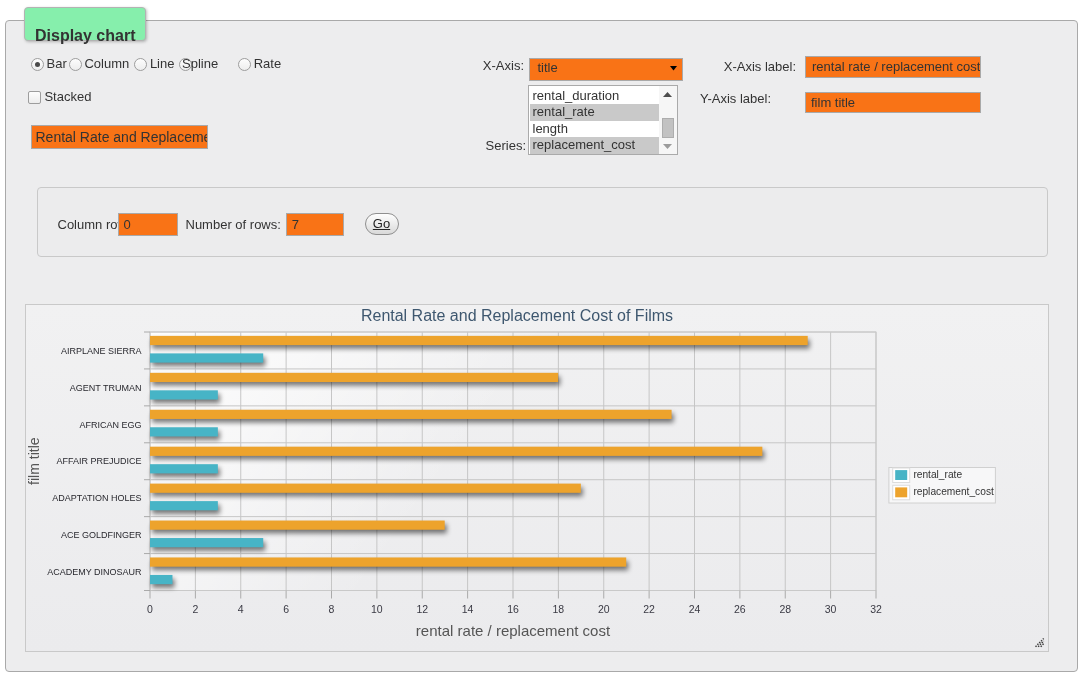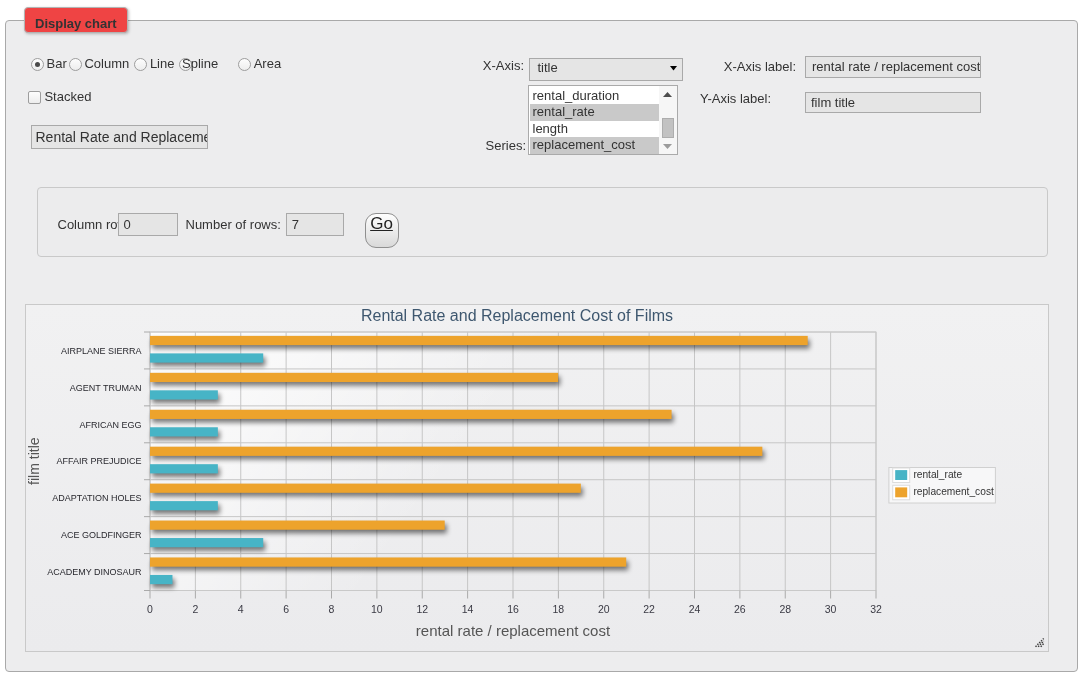--- a/index.html
+++ b/index.html
@@ -1,40 +1,40 @@
 <!DOCTYPE html>
 <html><head>
 <meta charset="utf-8">
 <style>
 * { margin:0; padding:0; box-sizing:border-box; }
 html,body { width:1081px; height:681px; background:#ffffff; font-family:"Liberation Sans",sans-serif; }
 .abs { position:absolute; }
 .lbl { position:absolute; font-size:13px; color:#333; white-space:nowrap; }
-.inp { position:absolute; background:#e5e5e5; border:1px solid #a9a9a9; font-size:13px; color:#333;
+.inp { position:absolute; background:#f97316; border:1px solid #a9a9a9; font-size:13px; color:#333;
        padding:0 0 0 5px; line-height:20px; white-space:nowrap; overflow:hidden; }
 .radio { width:13px;height:13px;border-radius:50%;background:linear-gradient(#fdfdfd,#ededed);border:1px solid #9d9d9d; }
 .radio:not(.off)::after { content:"";position:absolute;left:3px;top:3px;width:5px;height:5px;border-radius:50%;background:#4a4a4a; }
 </style>
 </head>
 <body>
 
 <div class="abs" style="left:5px;top:20px;width:1073px;height:652px;border:1px solid #a9a9a9;border-radius:4px;background:#ededee;"></div>
 
-<div class="abs" style="left:24px;top:7px;height:26px;background:#ef4444;border:1px solid #b3b3b3;border-radius:4px;box-shadow:1px 1px 3px rgba(0,0,0,0.25);padding:4px 10px;font-size:13px;font-weight:bold;color:#333;line-height:24px;">Display chart</div>
+<div class="abs" style="left:24px;top:7px;height:26px;background:#86efac;border:1px solid #b3b3b3;border-radius:4px;box-shadow:1px 1px 3px rgba(0,0,0,0.25);padding:16px 10px;font-size:16px;font-weight:bold;color:#333;line-height:24px;">Display chart</div>
 
 <div class="abs radio" style="left:31px;top:58px;"></div>
 <div class="lbl" style="left:46.6px;top:56px;">Bar</div>
 <div class="abs radio off" style="left:68.8px;top:58px;"></div>
 <div class="lbl" style="left:84.4px;top:56px;">Column</div>
 <div class="abs radio off" style="left:134.3px;top:58px;"></div>
 <div class="lbl" style="left:149.9px;top:56px;">Line</div>
 <div class="abs radio off" style="left:179.3px;top:58px;"></div>
 <div class="lbl" style="left:182px;top:56px;">Spline</div>
 <div class="abs radio off" style="left:238.2px;top:58px;"></div>
-<div class="lbl" style="left:253.7px;top:56px;">Area</div>
+<div class="lbl" style="left:253.7px;top:56px;">Rate</div>
 
 <div class="abs" style="left:28px;top:90.5px;width:13px;height:13px;background:linear-gradient(#fdfdfd,#ededed);border:1px solid #9d9d9d;border-radius:2px;"></div>
 <div class="lbl" style="left:44.4px;top:88.5px;">Stacked</div>
 
 <div class="inp" style="left:30.5px;top:124.5px;width:177px;height:24px;line-height:22px;font-size:14px;padding-left:4px;">Rental Rate and Replacemen</div>
 
 <div class="lbl" style="left:470px;top:58px;width:54px;text-align:right;">X-Axis:</div>
 <div class="inp" style="left:528.5px;top:57.5px;width:154px;height:23px;line-height:17px;padding-left:8px;">title</div>
 <svg class="abs" style="left:669.5px;top:66.2px;" width="7" height="4.6">
     <path d="M0 0 L7 0 L3.5 4.6 Z" fill="#000"></path>
@@ -60,21 +60,21 @@
 <div class="lbl" style="left:700px;top:58.5px;width:96px;text-align:right;">X-Axis label:</div>
 <div class="inp" style="left:805px;top:56px;width:176px;height:22px;padding-left:6px;">rental rate / replacement cost</div>
 <div class="lbl" style="left:700px;top:91px;width:96px;">Y-Axis label:</div>
 <div class="inp" style="left:805px;top:91.5px;width:176px;height:21px;line-height:19px;">film title</div>
 
 <div class="abs" style="left:36.5px;top:187px;width:1011.5px;height:70px;border:1px solid #c9c9c9;border-radius:4px;background:#ececed;"></div>
 <div class="lbl" style="left:57.5px;top:217px;">Column row:</div>
 <div class="inp" style="left:117.5px;top:212.5px;width:60px;height:23px;line-height:21px;">0</div>
 <div class="lbl" style="left:185.5px;top:217px;">Number of rows:</div>
 <div class="inp" style="left:285.8px;top:212.5px;width:58px;height:23px;line-height:21px;">7</div>
-<div class="abs" style="left:364.5px;top:213px;width:34px;height:35px;border:1px solid #8f8f8f;border-radius:11px;background:linear-gradient(#fefefe,#e8e8e8 60%,#d9d9d9);font-size:17px;color:#222;text-align:center;line-height:20px;text-decoration:underline;">Go</div>
+<div class="abs" style="left:364.5px;top:213px;width:34px;height:22px;border:1px solid #8f8f8f;border-radius:11px;background:linear-gradient(#fefefe,#e8e8e8 60%,#d9d9d9);font-size:13px;color:#222;text-align:center;line-height:20px;text-decoration:underline;">Go</div>
 
 <div class="abs" style="left:24.5px;top:303.5px;width:1024px;height:348px;border:1px solid #c9c9c9;background:linear-gradient(#f1f1f2,#ebebed);">
 <svg width="1022" height="346" viewBox="0 0 1022 346" style="position:absolute;left:0;top:0;font-family:'Liberation Sans',sans-serif;">
 <defs>
 <linearGradient id="plotg" gradientUnits="userSpaceOnUse" x1="124" y1="27" x2="500" y2="300">
 <stop offset="0" stop-color="#ffffff" stop-opacity="0.92"></stop>
 <stop offset="0.7" stop-color="#ffffff" stop-opacity="0"></stop>
 <stop offset="1" stop-color="#ffffff" stop-opacity="0"></stop>
 </linearGradient>
 <filter id="blur2" x="-40%" y="-160%" width="180%" height="420%">

